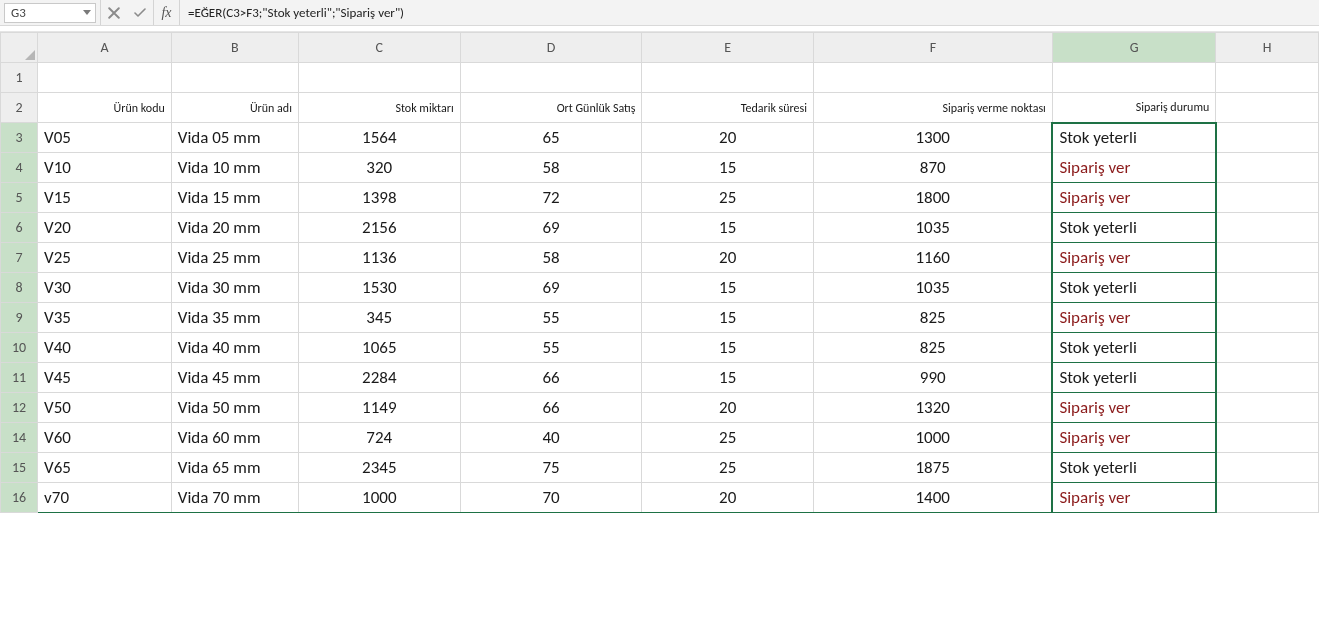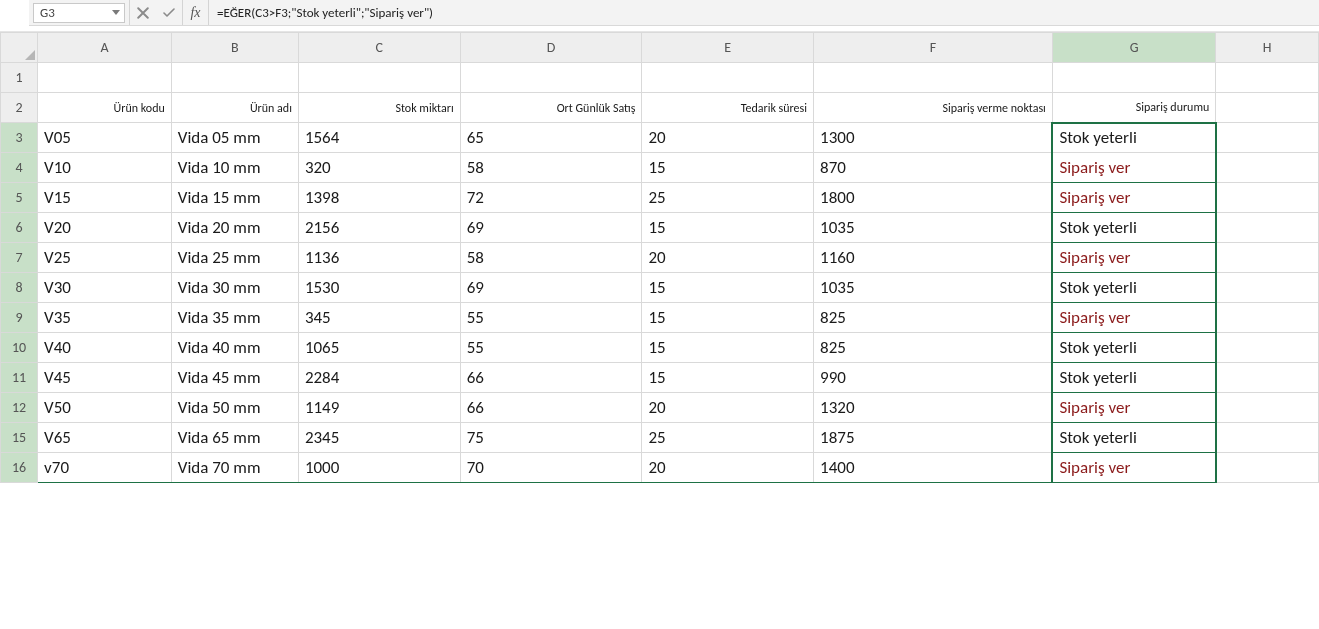--- a/index.html
+++ b/index.html
@@ -15,21 +15,20 @@
 
   
   .formula-bar {
     height: 26px;
     background: #f3f3f3;
     border-bottom: 1px solid #d9d9d9;
     display: flex;
     align-items: stretch;
     font-size: 13px;
     color: #444;
-    margin-left: 29px;
   }
   .namebox-wrap {
     display: flex;
     align-items: center;
     border-right: 1px solid #d4d4d4;
     padding: 0 4px;
   }
   .namebox {
     width: 92px;
     height: 20px;
@@ -119,21 +118,21 @@
   .colB { width: 130px; }
   .colC { width: 170px; }
   .colD { width: 190px; }
   .colE { width: 180px; }
   .colF { width: 250px; }
   .colG { width: 170px; }
   .colH { width: 110px; }
 
   .bold { font-weight: 400; font-size: 12px; color:#1a1a1a;text-align:right; }
   td { font-size: 17px; color:#1a1a1a; }
-  .num { text-align: left; }
+  .num { text-align: center; }
 
   
   .status-ok   { background: #c0c0c0; }
   .status-warn { background: #c99294; color: #8b1a1a; }
 
   
   .sel-col { background: #c8e0c8 !important; }
   .sel-row-hd { background: #c8e0c8 !important; }
 
   
@@ -349,20 +348,31 @@
         <td class="rng-left">V50</td>
         <td>Vida 50 mm</td>
         <td class="num">1149</td>
         <td class="num">66</td>
         <td class="num">20</td>
         <td class="num rng-right">1320</td>
         <td class="status-warn active-left active-right active-bottom-thin">Sipariş ver</td>
         <td></td>
       </tr>
       <tr>
+        <th class="rowhdr sel-row-hd">14</th>
+        <td class="rng-left">V60</td>
+        <td>Vida 60 mm</td>
+        <td class="num">724</td>
+        <td class="num">40</td>
+        <td class="num">25</td>
+        <td class="num rng-right">1000</td>
+        <td class="status-warn active-left active-right active-bottom-thin">Sipariş ver</td>
+        <td></td>
+      </tr>
+      <tr>
         <th class="rowhdr sel-row-hd">15</th>
         <td class="rng-left">V65</td>
         <td>Vida 65 mm</td>
         <td class="num">2345</td>
         <td class="num">75</td>
         <td class="num">25</td>
         <td class="num rng-right">1875</td>
         <td class="status-ok active-left active-right active-bottom-thin">Stok yeterli</td>
         <td></td>
       </tr>

